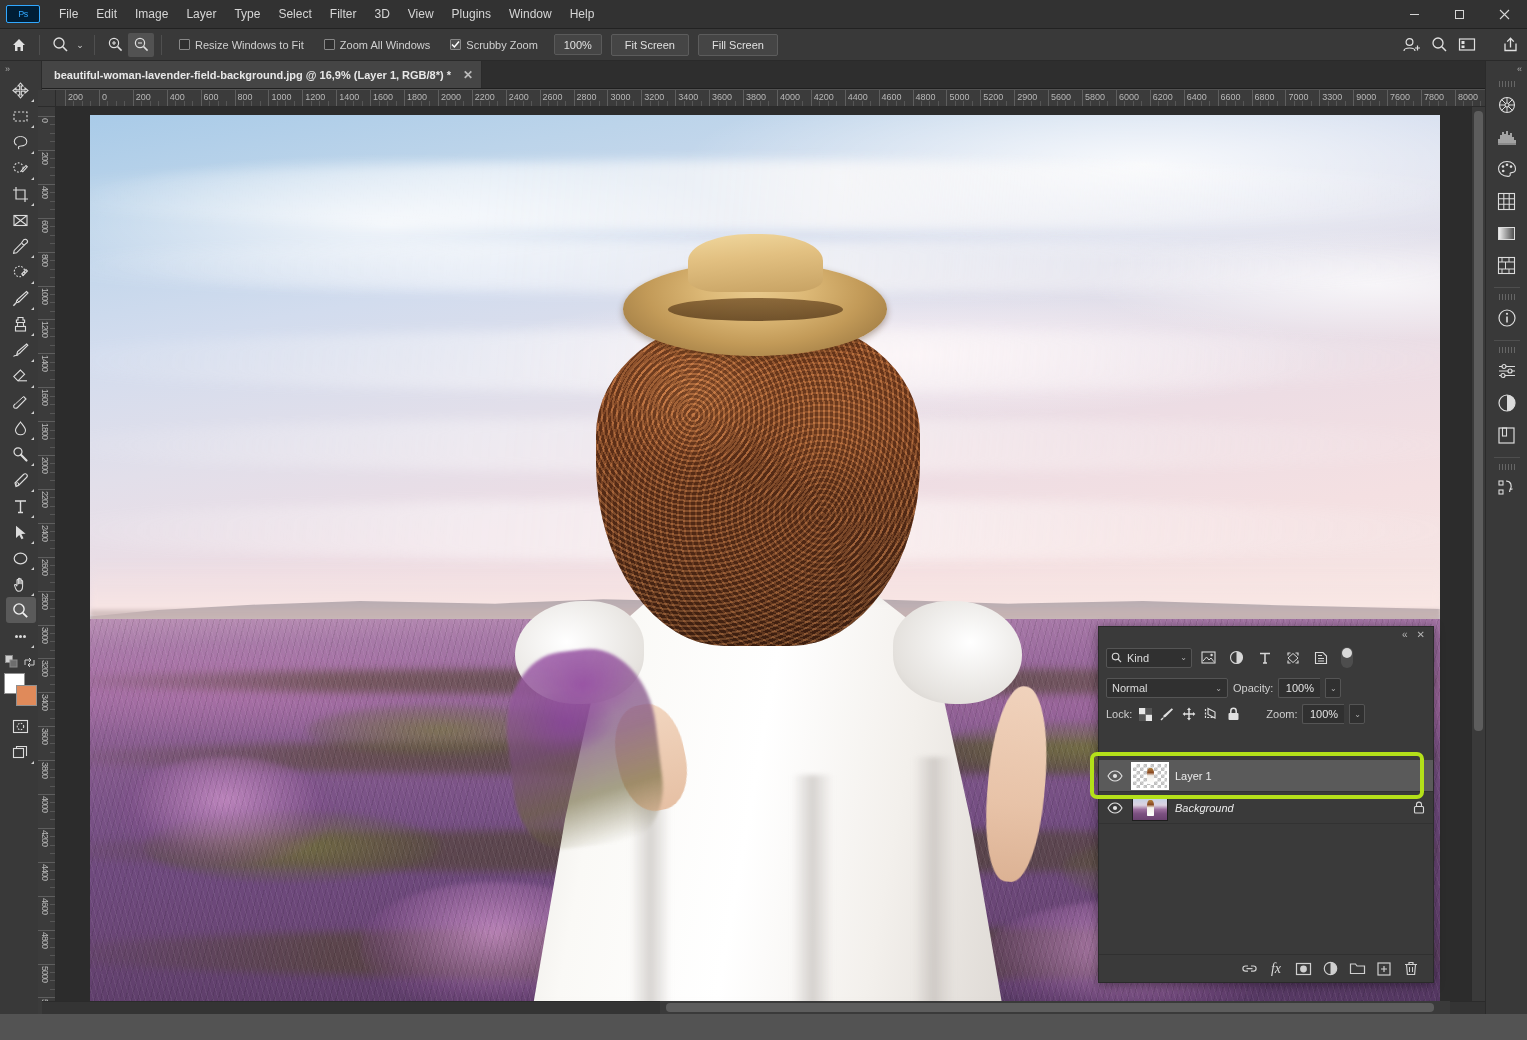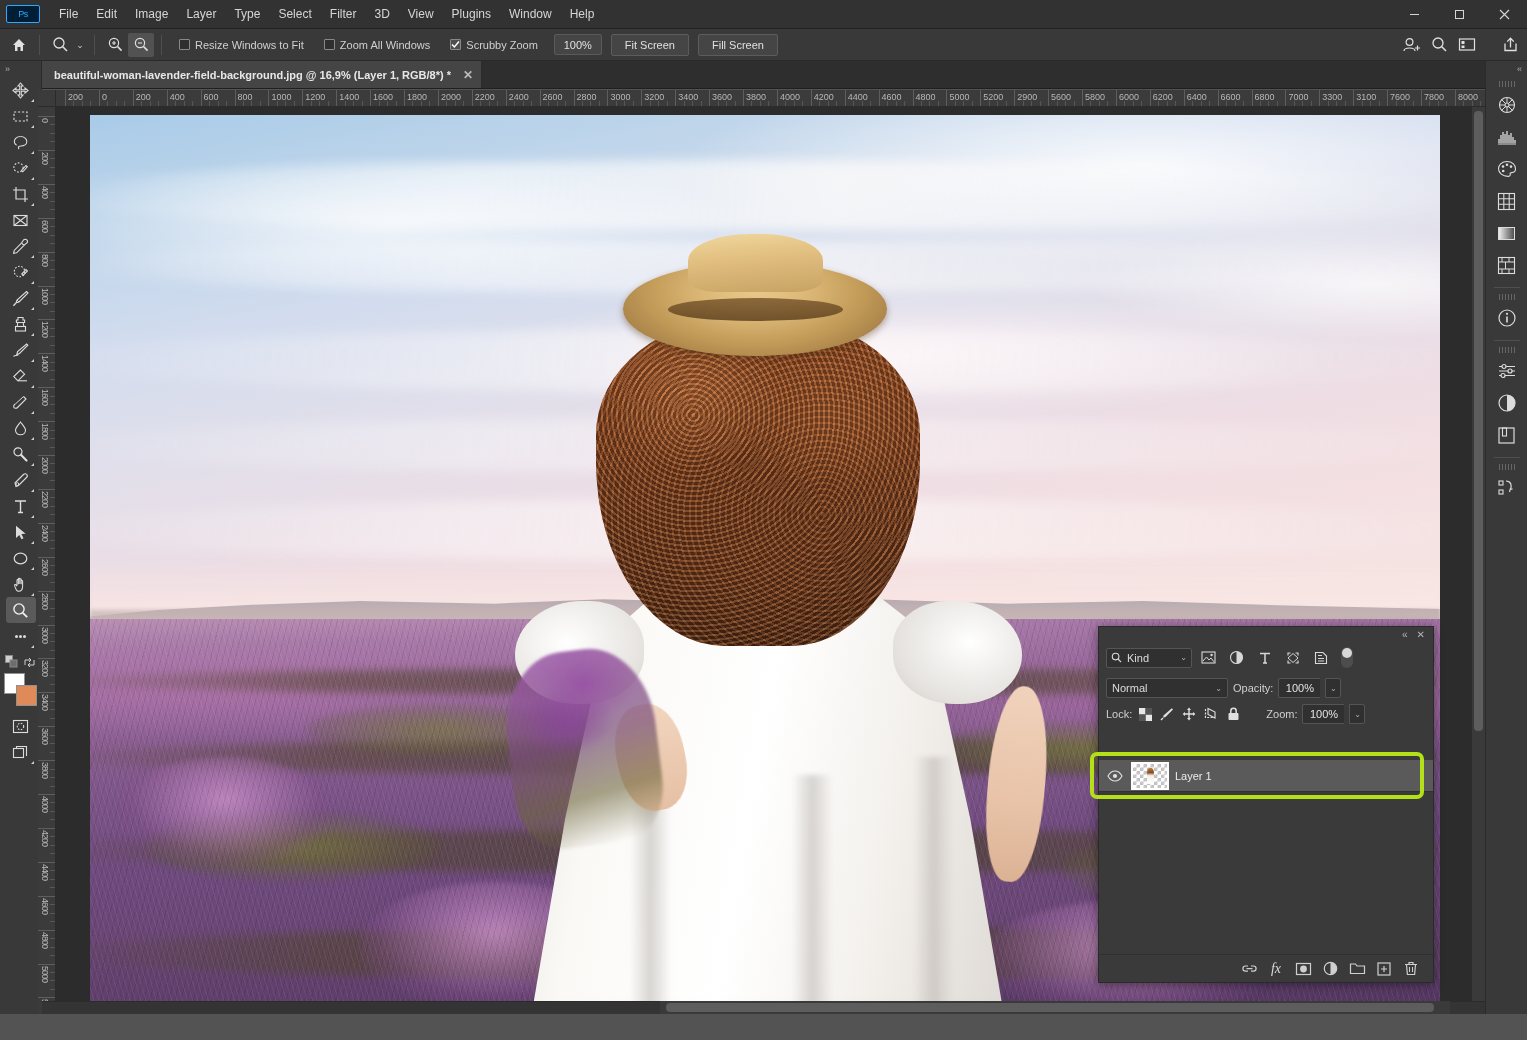--- a/index.html
+++ b/index.html
@@ -889,21 +889,21 @@
       <div class="rh-label" style="left: 1229.4px;">7000</div>
       <div class="rh-minor" style="left: 1237.87px;"></div>
       <div class="rh-minor" style="left: 1246.35px;"></div>
       <div class="rh-minor" style="left: 1254.82px;"></div>
       <div class="rh-tick" style="left: 1263.3px;"></div>
       <div class="rh-label" style="left: 1263.3px;">3300</div>
       <div class="rh-minor" style="left: 1271.77px;"></div>
       <div class="rh-minor" style="left: 1280.25px;"></div>
       <div class="rh-minor" style="left: 1288.72px;"></div>
       <div class="rh-tick" style="left: 1297.2px;"></div>
-      <div class="rh-label" style="left: 1297.2px;">3100</div>
+      <div class="rh-label" style="left: 1297.2px;">9000</div>
       <div class="rh-minor" style="left: 1305.67px;"></div>
       <div class="rh-minor" style="left: 1314.15px;"></div>
       <div class="rh-minor" style="left: 1322.62px;"></div>
       <div class="rh-tick" style="left: 1331.1px;"></div>
       <div class="rh-label" style="left: 1331.1px;">7600</div>
       <div class="rh-minor" style="left: 1339.57px;"></div>
       <div class="rh-minor" style="left: 1348.05px;"></div>
       <div class="rh-minor" style="left: 1356.52px;"></div>
       <div class="rh-tick" style="left: 1365px;"></div>
       <div class="rh-label" style="left: 1365px;">7800</div>
@@ -1296,20 +1296,38 @@
           <svg width="16" height="12" viewBox="0 0 16 12">
               <path d="M1 6 C3 2.3 6 1 8 1 C10 1 13 2.3 15 6 C13 9.7 10 11 8 11 C6 11 3 9.7 1 6 Z" fill="none" stroke="#e2e2e2" stroke-width="1.1"></path>
               <circle cx="8" cy="6" r="2.1" fill="#e2e2e2"></circle>
             </svg>
         </span>
         <span class="layer-thumb checker sel-outline">
           <span class="thumb-person"></span>
         </span>
         <span class="layer-name">Layer 1</span>
       </div>
+      <div class="layer-item">
+        <span class="eye">
+          <svg width="16" height="12" viewBox="0 0 16 12">
+              <path d="M1 6 C3 2.3 6 1 8 1 C10 1 13 2.3 15 6 C13 9.7 10 11 8 11 C6 11 3 9.7 1 6 Z" fill="none" stroke="#e2e2e2" stroke-width="1.1"></path>
+              <circle cx="8" cy="6" r="2.1" fill="#e2e2e2"></circle>
+            </svg>
+        </span>
+        <span class="layer-thumb thumb-bg">
+          <span class="thumb-person"></span>
+        </span>
+        <span class="layer-name italic">Background</span>
+        <span class="layer-lock">
+          <svg width="12" height="13" viewBox="0 0 12 13">
+              <rect x="1.5" y="5.5" width="9" height="6.5" rx="1" fill="none" stroke="#d8d8d8" stroke-width="1.1"></rect>
+              <path d="M3.5 5.5 V3.6 A2.5 2.5 0 0 1 8.5 3.6 V5.5" fill="none" stroke="#d8d8d8" stroke-width="1.1"></path>
+            </svg>
+        </span>
+      </div>
     </div>
 
     <div class="lp-footer">
       <div class="lp-fbtn">
         <svg width="17" height="11" viewBox="0 0 17 11">
             <path d="M7 3 H4.5 A2.6 2.6 0 0 0 4.5 8.2 H7 M10 3 H12.5 A2.6 2.6 0 0 1 12.5 8.2 H10 M5.5 5.6 H11.5" fill="none" stroke="#cfcfcf" stroke-width="1.2"></path>
           </svg>
       </div>
       <div class="lp-fbtn">
         <span style="font-family:'Liberation Serif',serif;font-style:italic;font-size:14px;color:#dadada;">fx</span>

